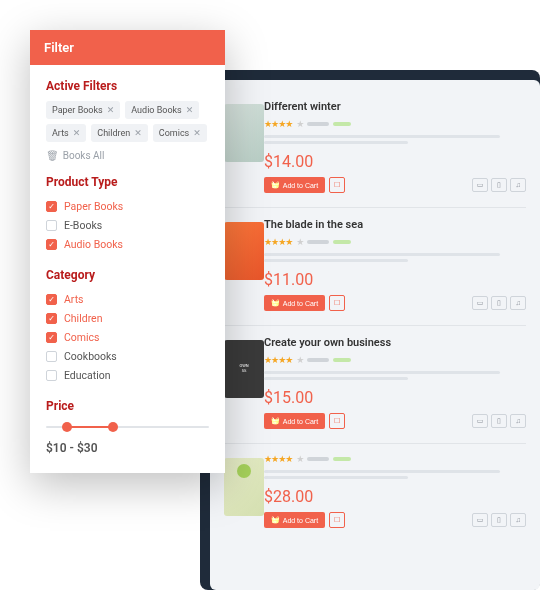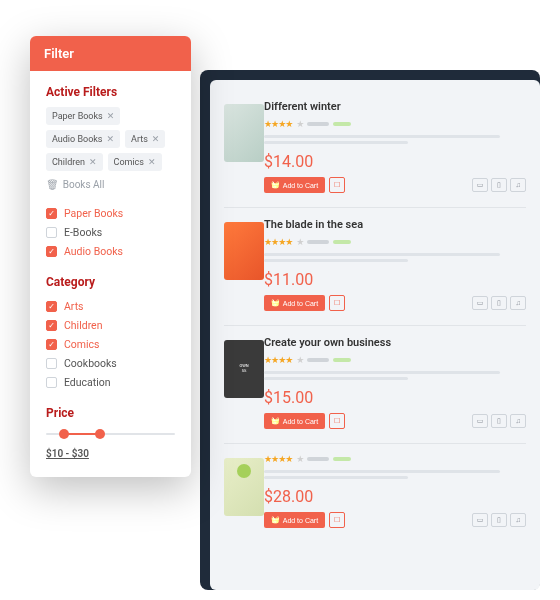--- a/index.html
+++ b/index.html
@@ -30,42 +30,42 @@
 .tl2 { width: 55%; }
 .price { color: #f1614b; font-size: 16px; font-weight: 400; margin: 8px 0 6px; }
 .actions { display: flex; align-items: center; justify-content: space-between; }
 .left-actions { display: flex; gap: 4px; }
 .addcart { background: #f1614b; color: #fff; border: none; border-radius: 2px; padding: 3px 7px; font-size: 7px; display: flex; align-items: center; gap: 3px; cursor: pointer; }
 .addcart::before { content: "🧺"; font-size: 7px; filter: brightness(2); }
 .bookmark { width: 16px; height: 16px; border: 1px solid #f1614b; border-radius: 2px; display: flex; align-items: center; justify-content: center; font-size: 7px; color: #f1614b; cursor: pointer; }
 .fmt-icons { display: flex; gap: 3px; }
 .fmt { width: 16px; height: 14px; border: 1px solid #cfd4da; border-radius: 2px; display: flex; align-items: center; justify-content: center; font-size: 7px; color: #8a8f98; }
 
-.filter-panel { position: absolute; left: 30px; top: 36px; width: 161px; background: #fff; border-radius: 6px; box-shadow: 0 12px 40px rgba(0,0,0,0.25); overflow: hidden; }
+.filter-panel { position: absolute; left: 30px; top: 30px; width: 195px; background: #fff; border-radius: 0; box-shadow: 0 12px 40px rgba(0,0,0,0.25); overflow: hidden; }
 .filter-header { background: #f1614b; color: #fff; padding: 10px 14px; font-size: 13px; font-weight: 600; }
 .filter-body { padding: 14px 16px 18px; }
 .section-title { font-size: 12px; font-weight: 700; color: #b91c1c; margin-bottom: 8px; }
 .chips { display: flex; flex-wrap: wrap; gap: 5px; margin-bottom: 8px; }
 .chip { background: #f0f2f5; color: #555; font-size: 9px; padding: 4px 6px; border-radius: 3px; display: flex; align-items: center; gap: 4px; cursor: pointer; }
 .chip-x { color: #9aa0a8; font-size: 9px; }
 .delete-all { color: #9aa0a8; font-size: 10px; display: flex; align-items: center; gap: 4px; cursor: pointer; margin-bottom: 14px; }
 
 .check-list { margin-bottom: 14px; }
 .check-item { display: flex; align-items: center; gap: 7px; font-size: 10.5px; color: #555; padding: 3px 0; cursor: pointer; }
 .check-item.checked { color: #f1614b; }
 .cbox { width: 11px; height: 11px; border: 1.5px solid #cfd4da; border-radius: 2px; display: inline-flex; align-items: center; justify-content: center; flex-shrink: 0; }
 .checked .cbox { background: #f1614b; border-color: #f1614b; color: #fff; font-size: 8px; line-height: 1; }
 
 .slider { position: relative; height: 12px; margin: 6px 0 8px; }
 .track { position: absolute; top: 5px; left: 0; right: 0; height: 2px; background: #e1e4e8; border-radius: 2px; }
 .track-fill { position: absolute; top: 5px; left: 12%; right: 60%; height: 2px; background: #f1614b; }
 .knob { position: absolute; top: 1px; width: 10px; height: 10px; background: #f1614b; border-radius: 50%; cursor: pointer; }
 .k1 { left: 10%; }
 .k2 { left: 38%; }
-.price-label { font-size: 10px; color: #555; font-weight: 600; text-decoration: underline; }
+.price-label { font-size: 12px; color: #555; font-weight: 600; }
 </style>
 </head>
 <body>
 
 <div class="backdrop"></div>
 
 <div class="product-list">
 
   <div class="product">
     <div class="thumb t1"></div>
@@ -201,20 +201,21 @@
         <div class="chip">
           <span>Comics</span>
           <span class="chip-x">✕</span>
         </div>
       </div>
     <div class="delete-all">
       <span>🗑</span>
       <span>Books All</span>
     </div>
 
+    <div class="section-title">Product Type</div>
     <div class="check-list" id="ptypes">
         <div class="check-item checked">
           <span class="cbox">✓</span>
           <span>Paper Books</span>
         </div>
         <div class="check-item">
           <span class="cbox"></span>
           <span>E-Books</span>
         </div>
         <div class="check-item checked">

